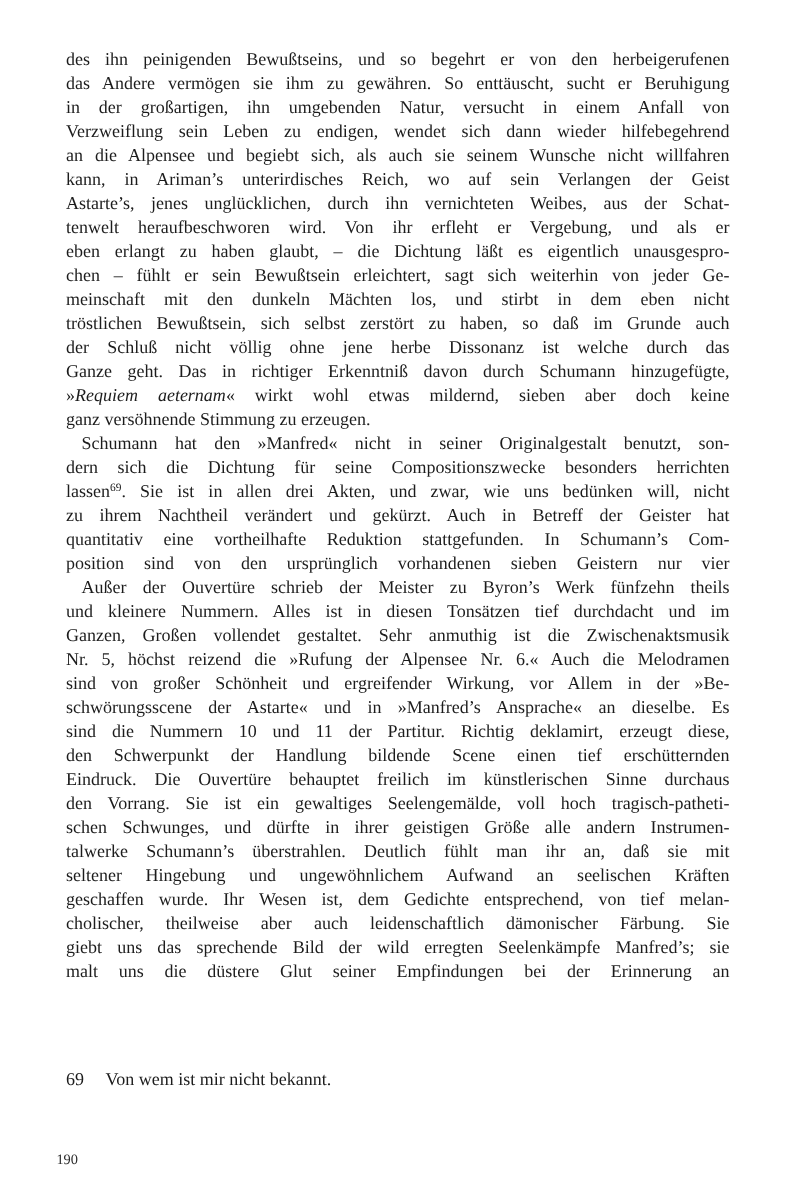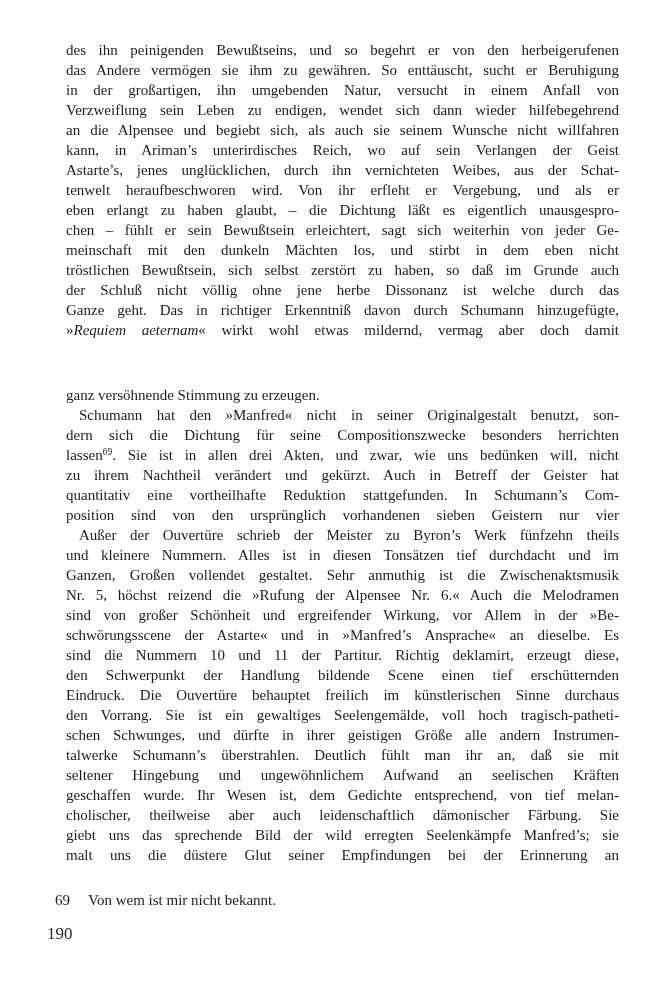--- a/index.html
+++ b/index.html
@@ -10,36 +10,35 @@
     width: 660px;
     height: 990px;
     position: relative;
     background: #ffffff;
     font-family: "Liberation Serif", "DejaVu Serif", serif;
     color: #1c1c1c;
     overflow: hidden;
   }
   .text-block {
     position: absolute;
-    left: 66px;
+    left: 55px;
     top: 40px;
     width: 553px;
     font-size: 15px;
     line-height: 20px;
   }
   .paragraph { margin: 0; }
   .line {
     text-align: justify;
     text-align-last: justify;
     text-justify: inter-word;
     white-space: normal;
   }
   .line.flush-left {
     text-align-last: left;
-    margin-top: 45px;
   }
   .line.indent {
     text-indent: 13px;
   }
   .italic { font-style: italic; }
   .sup {
     font-size: 9.5px;
     line-height: 0;
     position: relative;
     top: -5px;
@@ -53,22 +52,22 @@
     line-height: 20px;
     display: flex;
   }
   .footnote-number {
     flex: 0 0 33px;
   }
   .footnote-text { flex: 1; }
   .page-number {
     position: absolute;
     left: 47px;
-    top: 927px;
-    font-size: 17px;
+    top: 959px;
+    font-size: 12px;
     line-height: 14px;
     color: #2a2a2a;
   }
 </style>
 </head>
 <body>
 
 <main class="text-block">
     <div class="paragraph">
       <div class="line"><span>des ihn peinigenden Bewußtseins, und so begehrt er von den herbeigerufenen</span></div>
@@ -78,21 +77,21 @@
       <div class="line"><span>an die Alpensee und begiebt sich, als auch sie seinem Wunsche nicht willfahren</span></div>
       <div class="line"><span>kann, in Ariman’s unterirdisches Reich, wo auf sein Verlangen der Geist</span></div>
       <div class="line"><span>Astarte’s, jenes unglücklichen, durch ihn vernichteten Weibes, aus der Schat-</span></div>
       <div class="line"><span>tenwelt heraufbeschworen wird. Von ihr erfleht er Vergebung, und als er</span></div>
       <div class="line"><span>eben erlangt zu haben glaubt, – die Dichtung läßt es eigentlich unausgespro-</span></div>
       <div class="line"><span>chen – fühlt er sein Bewußtsein erleichtert, sagt sich weiterhin von jeder Ge-</span></div>
       <div class="line"><span>meinschaft mit den dunkeln Mächten los, und stirbt in dem eben nicht</span></div>
       <div class="line"><span>tröstlichen Bewußtsein, sich selbst zerstört zu haben, so daß im Grunde auch</span></div>
       <div class="line"><span>der Schluß nicht völlig ohne jene herbe Dissonanz ist welche durch das</span></div>
       <div class="line"><span>Ganze geht. Das in richtiger Erkenntniß davon durch Schumann hinzugefügte,</span></div>
-      <div class="line"><span>»</span><span class="italic">Requiem aeternam</span><span>« wirkt wohl etwas mildernd, vermag aber doch damit</span></div>
+      <div class="line"><span>»</span><span class="italic">Requiem aeternam</span><span>« wirkt wohl etwas mildernd, sieben aber doch keine</span></div>
       <div class="line flush-left"><span>ganz versöhnende Stimmung zu erzeugen.</span></div>
     </div>
     <div class="paragraph">
       <div class="line indent"><span>Schumann hat den »Manfred« nicht in seiner Originalgestalt benutzt, son-</span></div>
       <div class="line"><span>dern sich die Dichtung für seine Compositionszwecke besonders herrichten</span></div>
       <div class="line"><span>lassen</span><span class="sup">69</span><span>. Sie ist in allen drei Akten, und zwar, wie uns bedünken will, nicht</span></div>
       <div class="line"><span>zu ihrem Nachtheil verändert und gekürzt. Auch in Betreff der Geister hat</span></div>
       <div class="line"><span>quantitativ eine vortheilhafte Reduktion stattgefunden. In Schumann’s Com-</span></div>
       <div class="line"><span>position sind von den ursprünglich vorhandenen sieben Geistern nur vier</span></div>
     </div>

